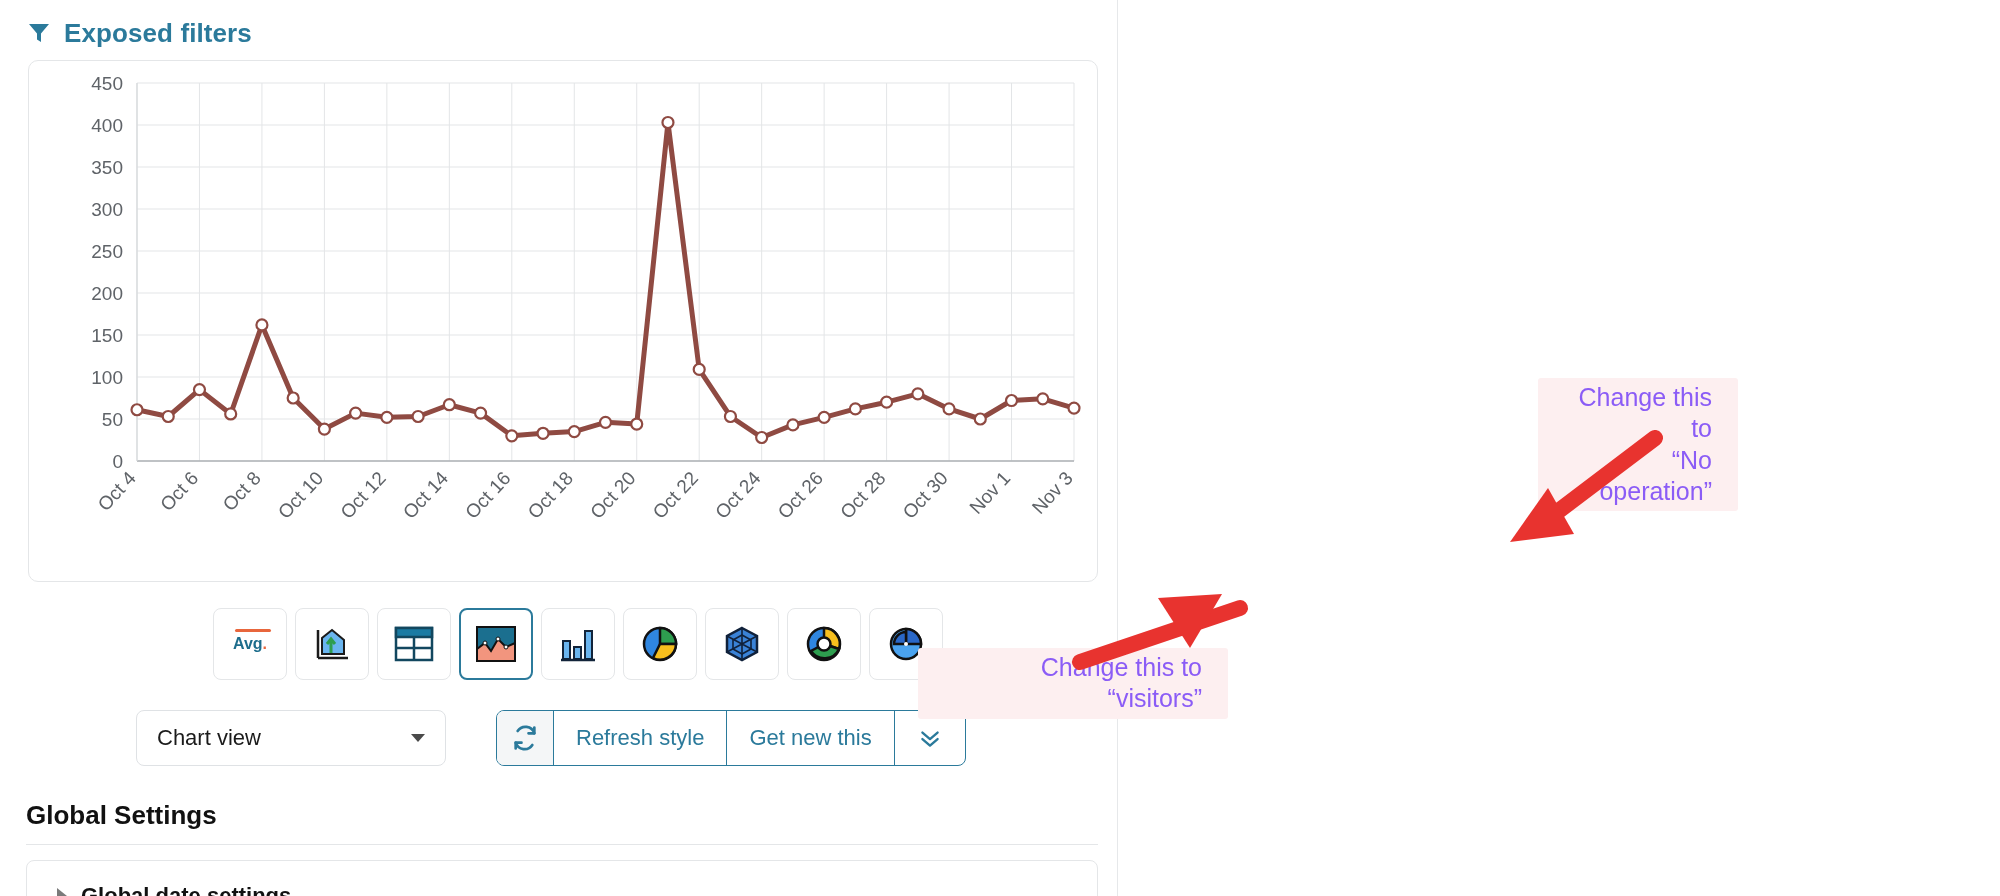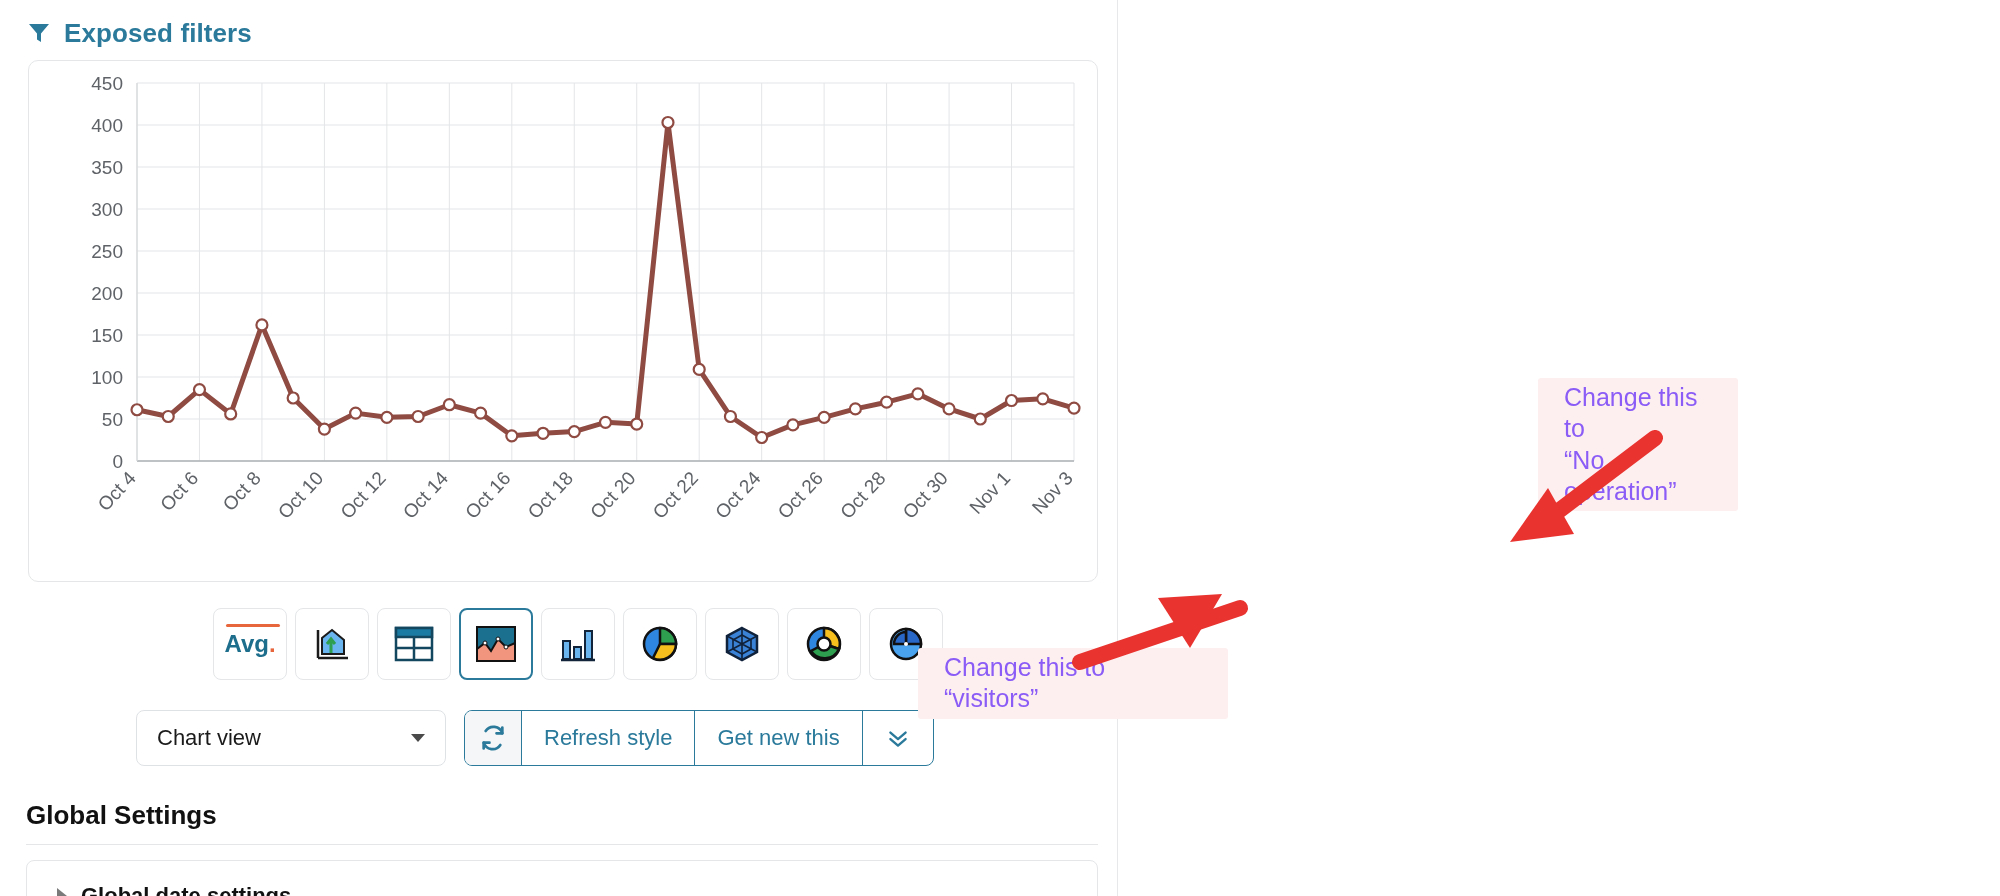--- a/index.html
+++ b/index.html
@@ -3,21 +3,21 @@
 <meta charset="utf-8">
 <style>
   * { box-sizing: border-box; }
   html, body {
     margin: 0; padding: 0;
     width: 2000px; height: 896px;
     background: #ffffff;
     font-family: "Liberation Sans", sans-serif;
     overflow: hidden;
   }
-  #app { position: relative; width: 2000px; height: 665px; display: flex; }
+  #app { position: relative; width: 2000px; height: 665px; display: flex; text-align: right; }
 
   
   .left-pane {
     width: 1118px; height: 896px; position: relative;
     padding: 0; background: #fff;
     border-right: 1px solid #e6e8ea;
   }
   .exposed-filters {
     display: flex; align-items: center; gap: 12px;
     margin: 12px 0 0 26px; height: 42px;
@@ -39,41 +39,41 @@
     position: absolute; left: 213px; top: 608px;
     display: flex; gap: 8px;
   }
   .type-btn {
     width: 74px; height: 72px; border: 1px solid #e4e6e8; border-radius: 8px;
     background:#fff; display:flex; align-items:center; justify-content:center;
     cursor:pointer;
   }
   .type-btn.selected { border: 2px solid #2b7a9b; }
   .type-btn svg { display:block; }
-  .avg-glyph { font-size: 24px; font-weight: 700; color:#1d6d8c; position:relative; }
+  .avg-glyph { font-size: 16px; font-weight: 700; color:#1d6d8c; position:relative; }
   .avg-glyph::before{
     content:""; position:absolute; left:2px; right:-4px; top:-6px; height:3px;
     background:#e8663c; border-radius:2px;
   }
   .avg-dot{ color:#e8663c; }
 
   
   .ctrl-row {
     position: absolute; left: 136px; top: 710px;
     display: flex; align-items: center; gap: 18px;
   }
   .select-box {
     width: 310px; height: 56px; border: 1px solid #dfe2e5; border-radius: 8px;
     background:#fff; display:flex; align-items:center; justify-content:space-between;
     padding: 0 20px; font-size: 22px; color:#1b1b1b; cursor:pointer;
   }
   .caret { width:0;height:0;border-left:7px solid transparent;border-right:7px solid transparent;border-top:8px solid #4a4a4a; }
   .btn-group {
     display:flex; align-items:stretch; height: 56px;
-    border: 1px solid #2b7a9b; border-radius: 8px; overflow:hidden; background:#fff;
+    border: 1px solid #2b7a9b; border-radius: 8px; overflow:hidden; background:#fff;margin-left:32px;
   }
   .bg-seg {
     display:flex; align-items:center; gap:14px; padding: 0 22px;
     color:#2b7a9b; font-size:22px; cursor:pointer; white-space:nowrap;
   }
   .bg-seg + .bg-seg { border-left: 1px solid #2b7a9b; }
   .bg-icon-seg { background:#f4f6f7; padding: 0 14px; display:flex;align-items:center;border-right:1px solid #2b7a9b; }
 
   .chart-settings-title {
     position:absolute; left: 26px; top: 800px;

